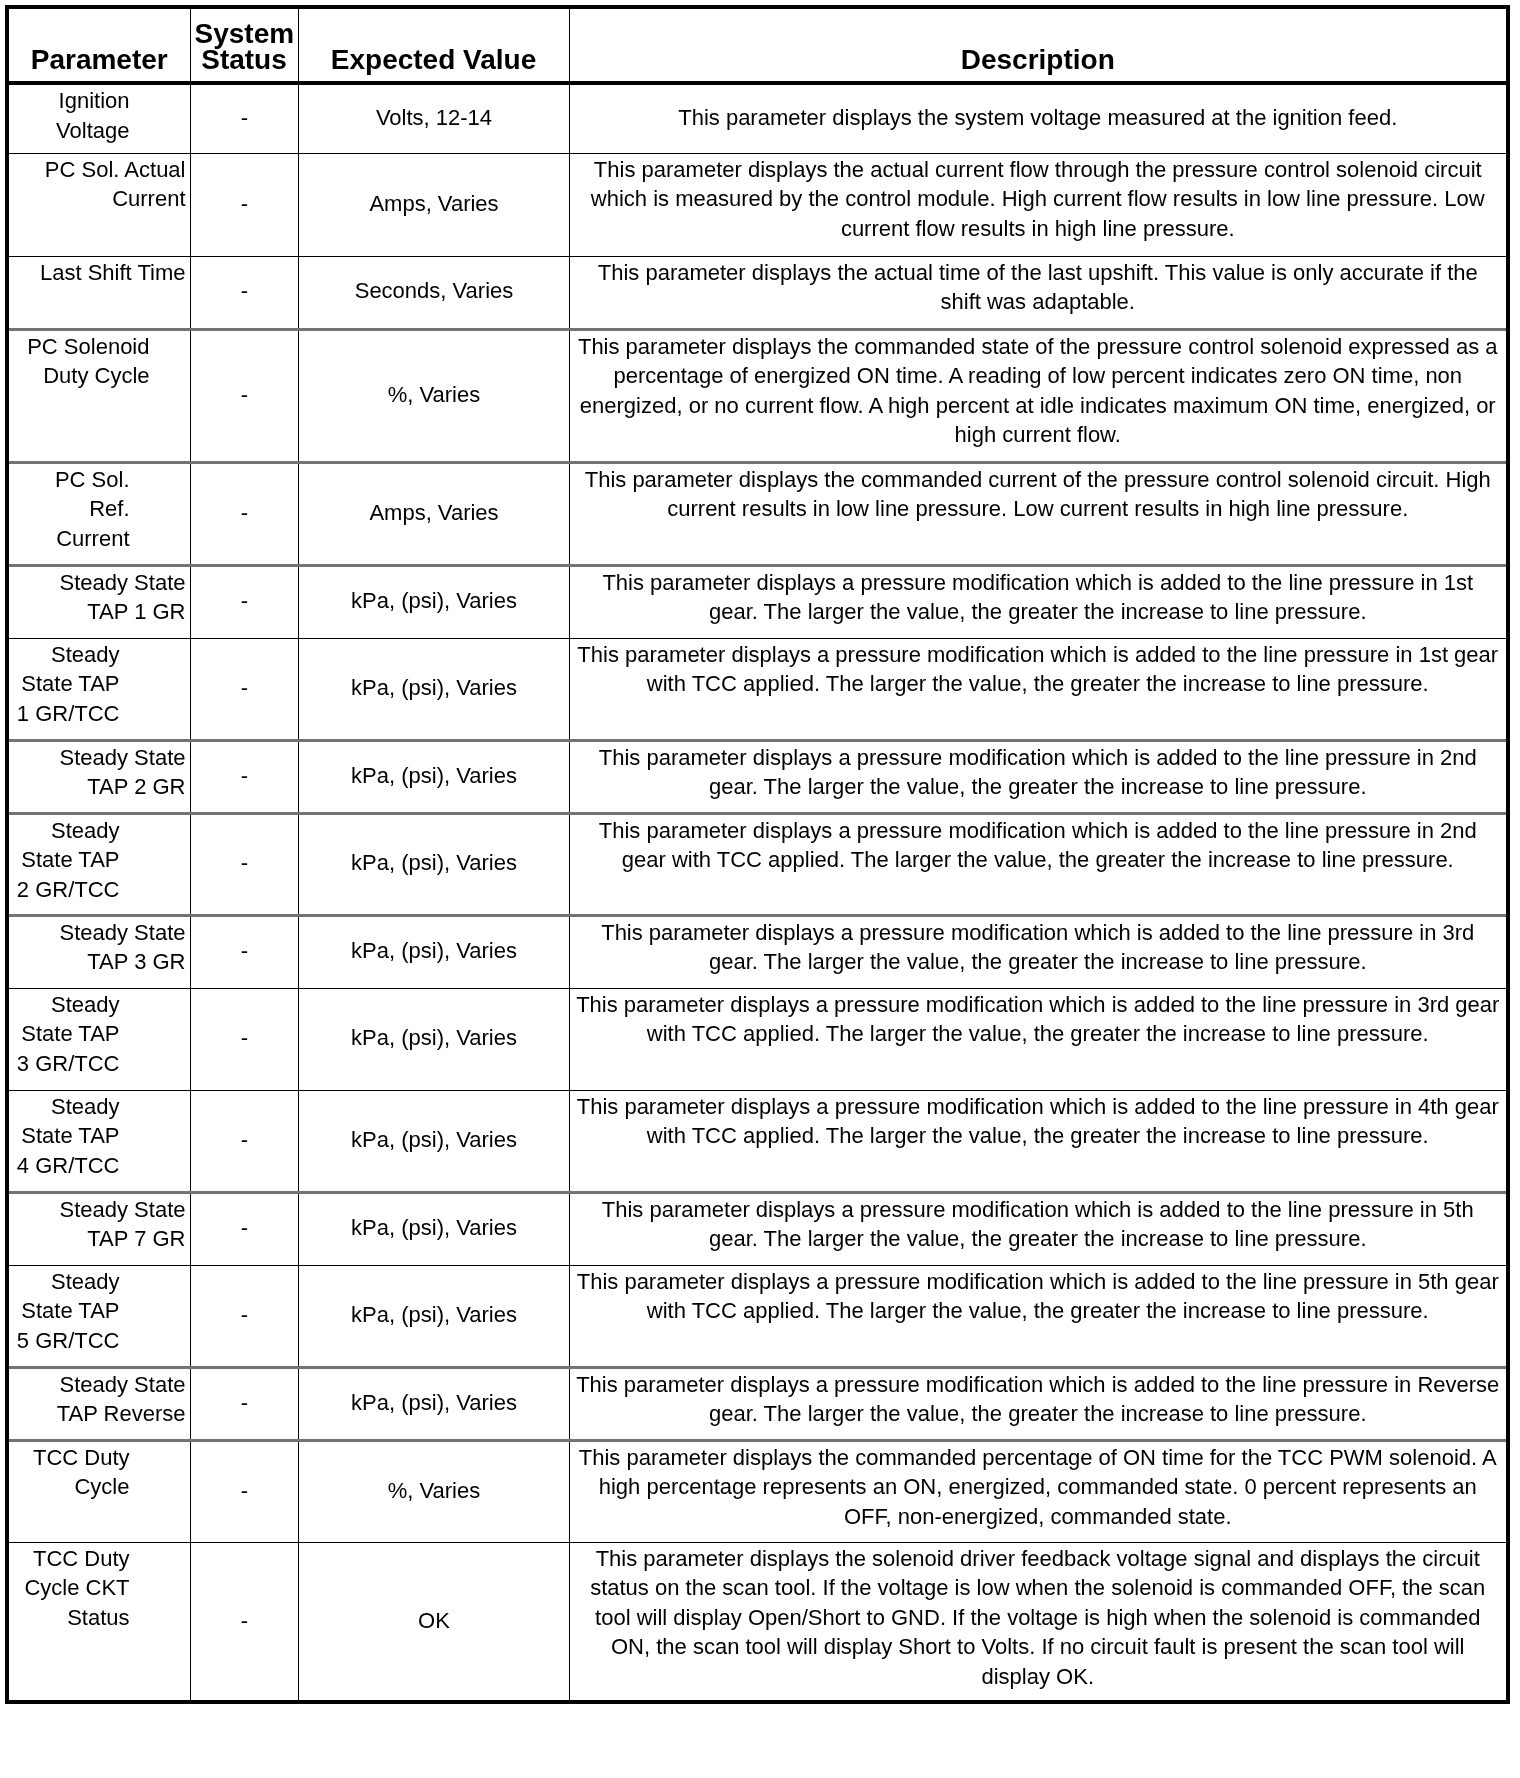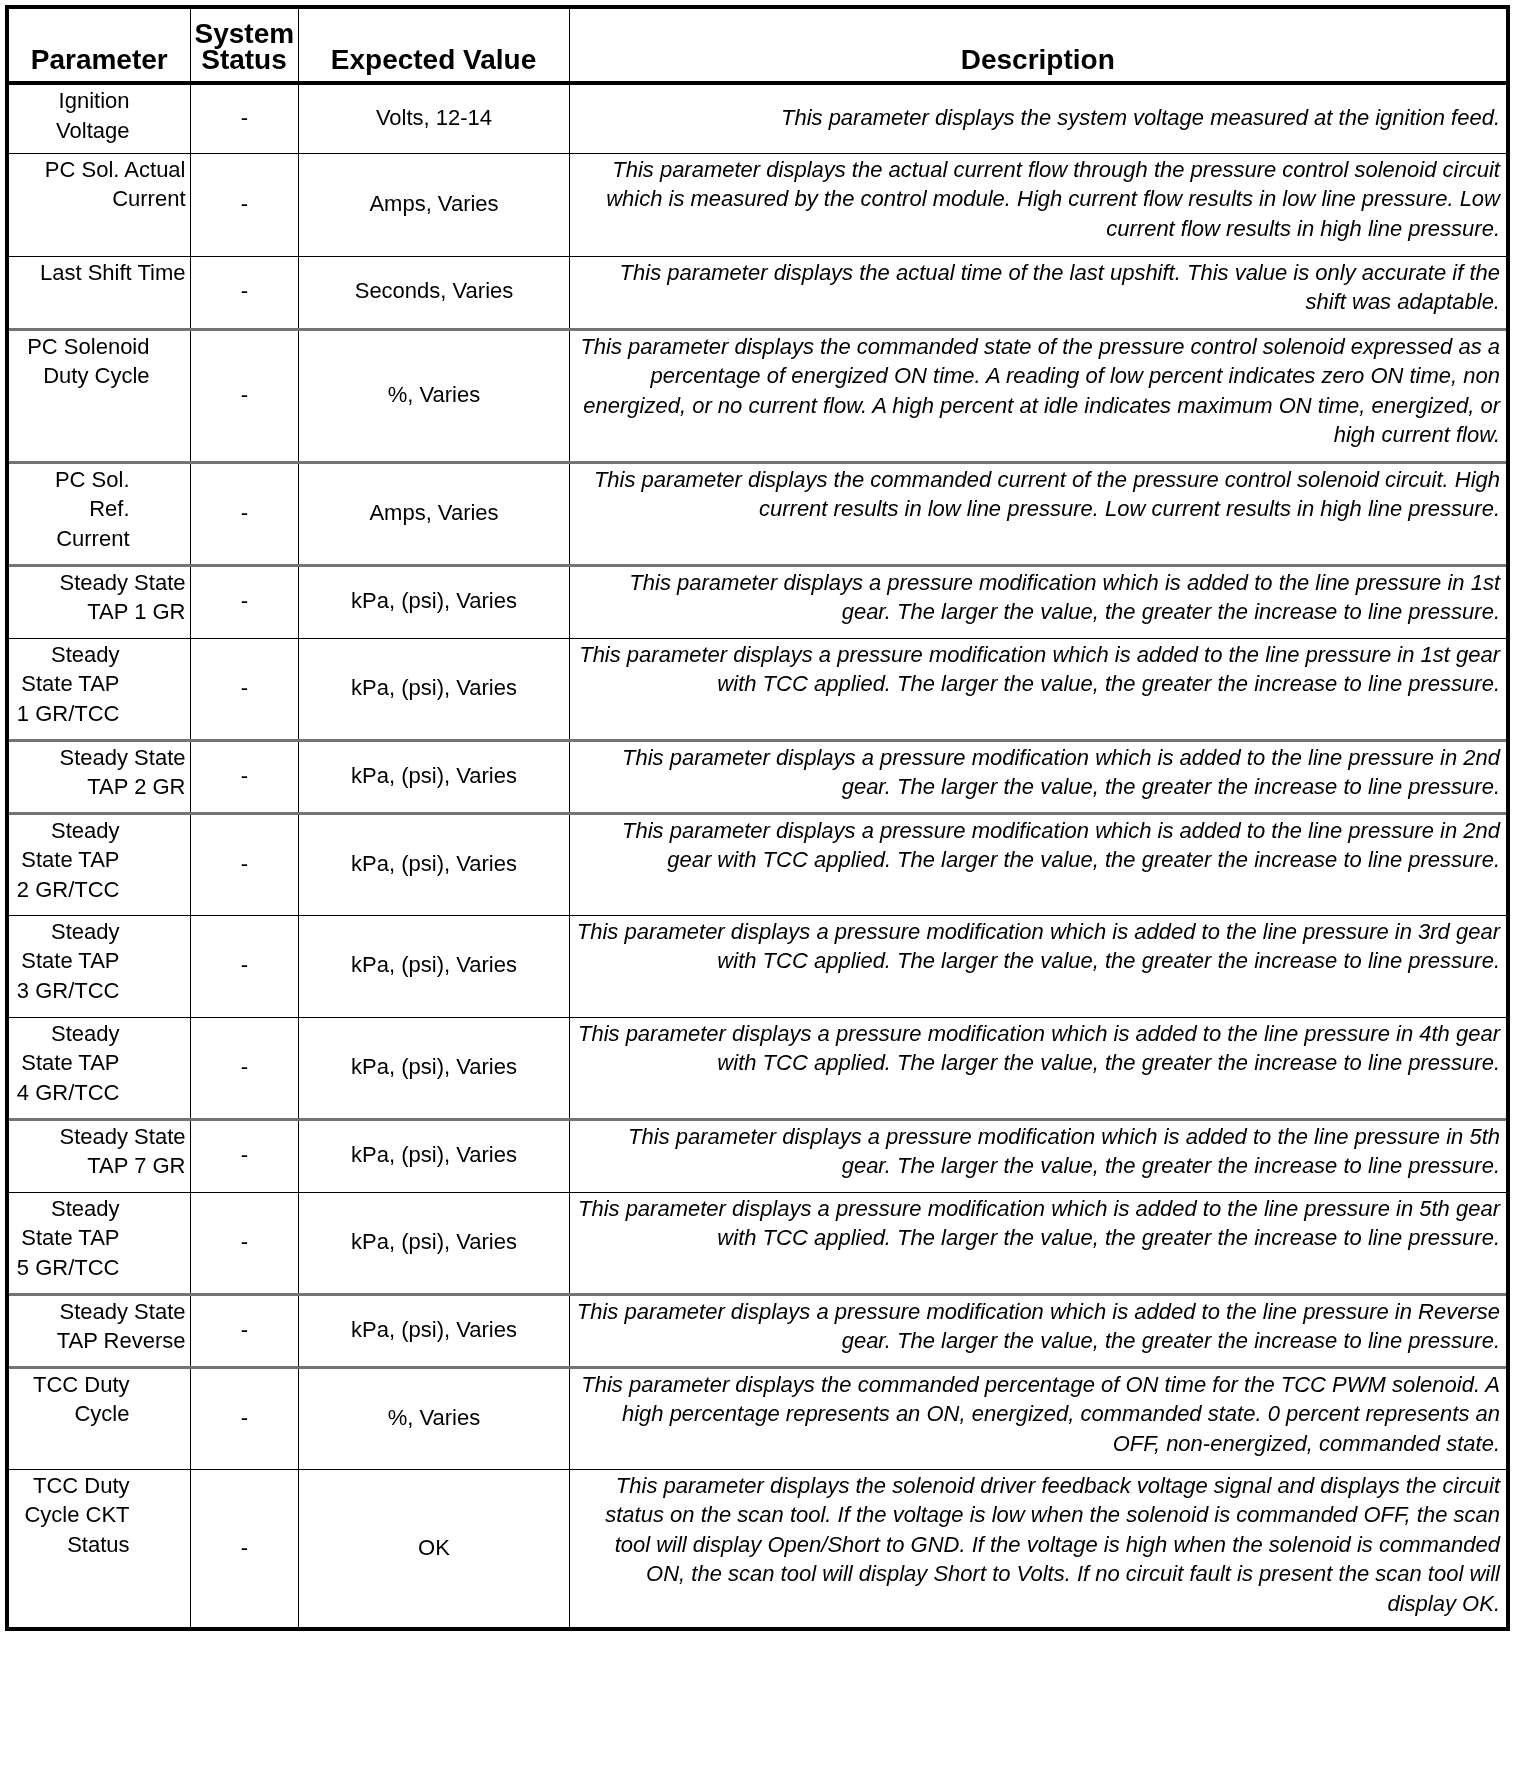--- a/index.html
+++ b/index.html
@@ -52,25 +52,24 @@
   }
   td.param {
     text-align: right;
     vertical-align: top;
     padding-left: 5px;
   }
   td.state, td.expected {
     text-align: center;
   }
   td.desc {
-    text-align: right;
+    text-align: center;
     vertical-align: top;
     padding-left: 6px;
     padding-right: 6px;
-    font-style: italic;
   }
   tr.thick-top td {
     border-top: 3px solid #737373;
   }
 </style>
 </head>
 <body>
 
 <div class="table-wrap">
   <table>
@@ -136,20 +135,26 @@
         <td class="state">-</td>
         <td class="expected">kPa, (psi), Varies</td>
         <td class="desc">This parameter displays a pressure modification which is added to the line pressure in 2nd gear. The larger the value, the greater the increase to line pressure.</td>
       </tr>
       <tr class="thick-top" style="height:102px">
         <td class="param" style="padding-right:70px">Steady State TAP 2 GR/TCC</td>
         <td class="state">-</td>
         <td class="expected">kPa, (psi), Varies</td>
         <td class="desc">This parameter displays a pressure modification which is added to the line pressure in 2nd gear with TCC applied. The larger the value, the greater the increase to line pressure.</td>
       </tr>
+      <tr class="thick-top" style="height:73px">
+        <td class="param">Steady State TAP 3 GR</td>
+        <td class="state">-</td>
+        <td class="expected">kPa, (psi), Varies</td>
+        <td class="desc">This parameter displays a pressure modification which is added to the line pressure in 3rd gear. The larger the value, the greater the increase to line pressure.</td>
+      </tr>
       <tr style="height:102px">
         <td class="param" style="padding-right:70px">Steady State TAP 3 GR/TCC</td>
         <td class="state">-</td>
         <td class="expected">kPa, (psi), Varies</td>
         <td class="desc">This parameter displays a pressure modification which is added to the line pressure in 3rd gear with TCC applied. The larger the value, the greater the increase to line pressure.</td>
       </tr>
       <tr style="height:102px">
         <td class="param" style="padding-right:70px">Steady State TAP 4 GR/TCC</td>
         <td class="state">-</td>
         <td class="expected">kPa, (psi), Varies</td>

